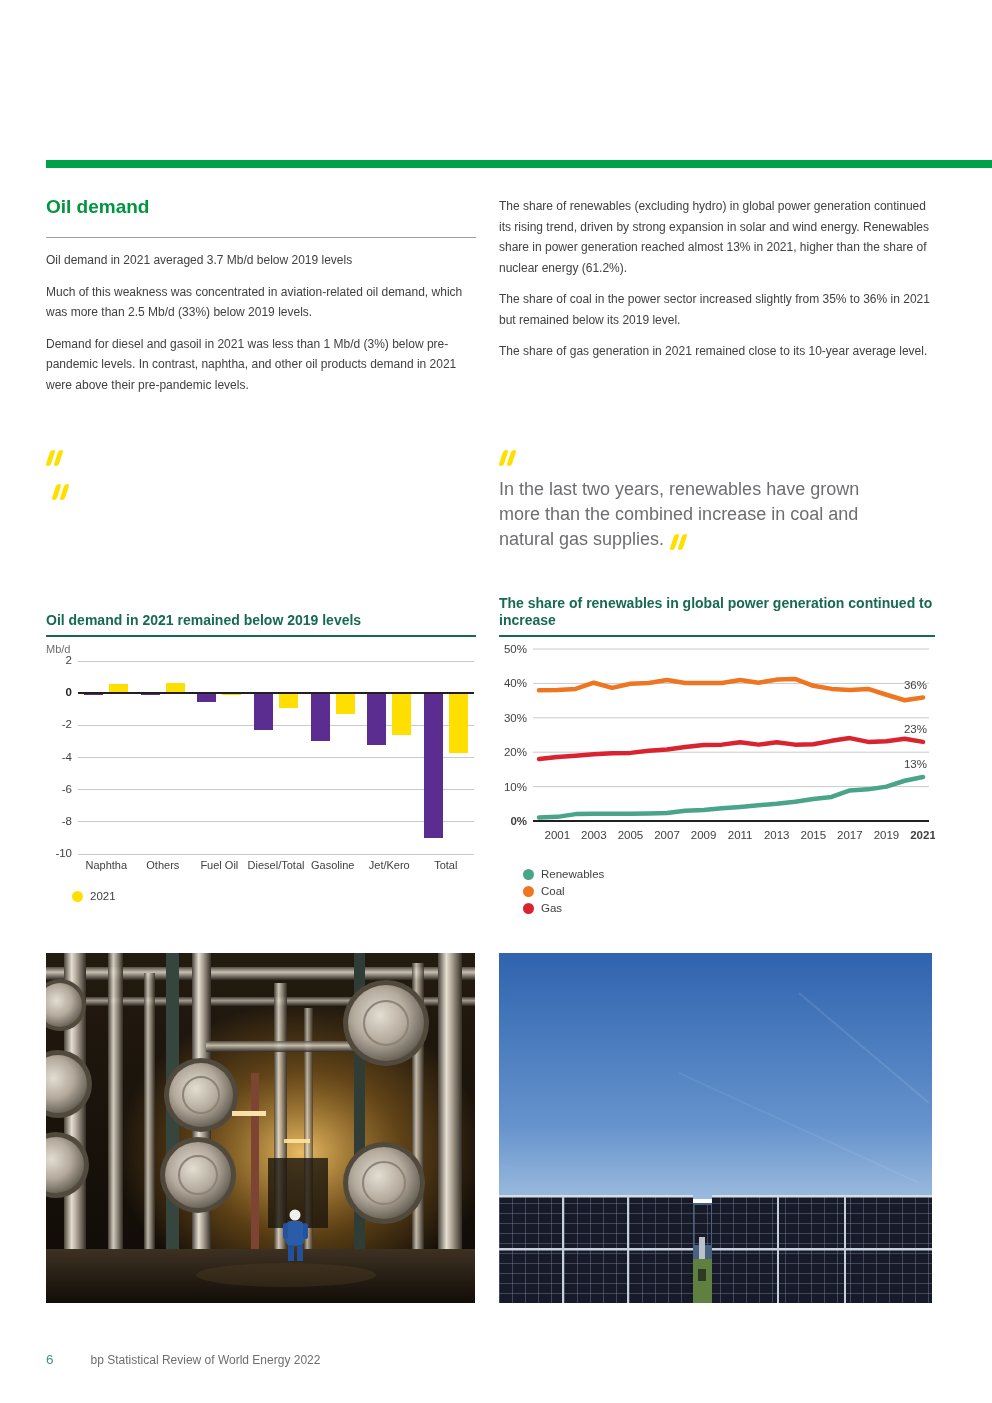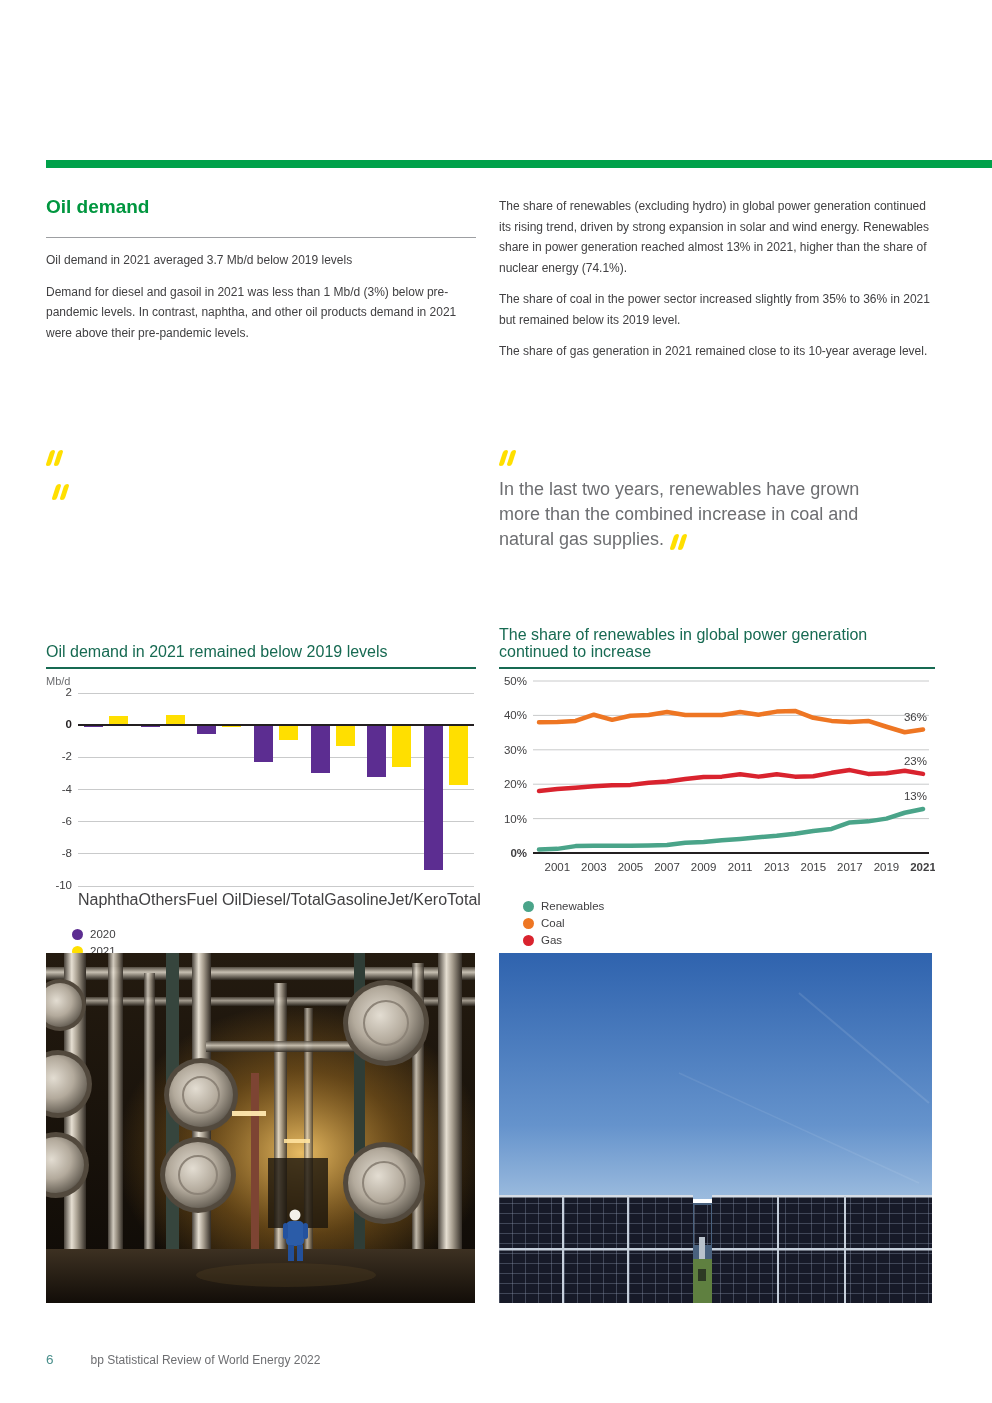--- a/index.html
+++ b/index.html
@@ -25,36 +25,36 @@
   #right-quote{left:499px;}
   .qmarks{display:inline-block;white-space:nowrap;}
   .qmarks i{display:inline-block;width:5px;height:16px;background:var(--yellow);border-radius:2.5px;transform:skewX(-18deg);margin-right:3px;}
   .qmarks.open{display:block;margin-bottom:7px;margin-left:2px;}
   .qmarks.close{transform:translateY(5px);margin-left:8px;}
   .qtext{font-size:18px;line-height:25px;color:var(--gray);max-width:392px;}
 
   .chart{position:absolute;top:588px;}
   #left-chart{left:46px;width:430px;}
   #right-chart{left:499px;width:436px;}
-  .chart-title{min-height:40px;display:flex;align-items:flex-end;font-size:16px;line-height:16.5px;font-weight:normal;color:var(--darkgreen);margin-top:32px;}
+  .chart-title{min-height:40px;display:flex;align-items:flex-end;font-size:14px;line-height:16.5px;font-weight:bold;color:var(--darkgreen);}
   .chart-rule{height:2px;background:var(--darkgreen);margin-top:7px;}
   .unit{font-size:11px;color:var(--gray);margin:6px 0 2px 0;}
 
   .bar-wrap{position:relative;height:193px;margin-top:6px;}
   #bar-plot{position:absolute;left:32px;right:2px;top:0;bottom:0;}
   #bar-ylabels{position:absolute;left:0;width:26px;top:0;bottom:0;}
   .gridline{position:absolute;left:0;right:0;height:1px;background:var(--grid);}
   .gridline.zero{height:2px;background:var(--ink);z-index:3;}
   .ytick{position:absolute;right:0;font-size:11.5px;color:var(--body);text-align:right;width:26px;}
   .ytick.bold{font-weight:bold;color:var(--ink);}
   #bar-groups{position:absolute;left:0;right:0;top:0;bottom:0;display:flex;}
   .bar-group{position:relative;flex:1;}
   .bar{position:absolute;width:19px;z-index:2;}
   .cat-row{display:flex;margin:5px 0 0 32px;padding-right:2px;}
-  .cat{flex:1;text-align:center;font-size:16px;color:var(--body);white-space:nowrap;}
+  .cat{flex:1;text-align:center;font-size:11px;color:var(--body);white-space:nowrap;}
   .legend{margin-top:14px;margin-left:26px;}
   .legend-row{display:flex;align-items:flex-end;height:17px;}
   .legend-dot{width:11px;height:11px;border-radius:50%;margin-right:7px;flex:none;}
   .legend-label{font-size:11.5px;color:var(--body);}
   #line-legend{margin-top:10px;margin-left:24px;}
 
   .photo{position:absolute;top:953px;height:350px;}
   #left-photo{left:46px;width:429px;}
   #right-photo{left:499px;width:433px;}
   .photo svg{display:block;width:100%;height:100%;}
@@ -66,25 +66,26 @@
 </head>
 <body>
 
 <div class="page">
 
   <div class="top-bar"></div>
 
   <section class="text-col" id="left-text">
     <h2 class="sec-h">Oil demand</h2>
     <p>Oil demand in 2021 averaged 3.7 Mb/d below 2019 levels</p>
+    <p>Much of this weakness was concentrated in aviation-related oil demand, which was more than 2.5 Mb/d (33%) below 2019 levels.</p>
     <p>Demand for diesel and gasoil in 2021 was less than 1 Mb/d (3%) below pre-pandemic levels. In contrast, naphtha, and other oil products demand in 2021 were above their pre-pandemic levels.</p>
   </section>
 
   <section class="text-col" id="right-text">
-    <p>The share of renewables (excluding hydro) in global power generation continued its rising trend, driven by strong expansion in solar and wind energy. Renewables share in power generation reached almost 13% in 2021, higher than the share of nuclear energy (74.1%).</p>
+    <p>The share of renewables (excluding hydro) in global power generation continued its rising trend, driven by strong expansion in solar and wind energy. Renewables share in power generation reached almost 13% in 2021, higher than the share of nuclear energy (61.2%).</p>
     <p>The share of coal in the power sector increased slightly from 35% to 36% in 2021 but remained below its 2019 level.</p>
     <p>The share of gas generation in 2021 remained close to its 10-year average level.</p>
   </section>
 
   <div class="quote" id="left-quote">
     <span class="qmarks open"><i></i><i></i></span>
     <p class="qtext"><span class="qmarks close"><i></i><i></i></span></p>
   </div>
 
   <div class="quote" id="right-quote">
@@ -149,24 +150,20 @@
     <div class="cat-row" id="bar-cats">
         <div class="cat">Naphtha</div>
         <div class="cat">Others</div>
         <div class="cat">Fuel Oil</div>
         <div class="cat">Diesel/Total</div>
         <div class="cat">Gasoline</div>
         <div class="cat">Jet/Kero</div>
         <div class="cat">Total</div>
       </div>
     <div class="legend" id="bar-legend">
-        <div class="legend-row">
-          <span class="legend-dot" style="background: rgb(92, 45, 145);"></span>
-          <span class="legend-label">2020</span>
-        </div>
         <div class="legend-row">
           <span class="legend-dot" style="background: rgb(255, 223, 0);"></span>
           <span class="legend-label">2021</span>
         </div>
       </div>
   </div>
 
   <div class="chart" id="right-chart">
     <h3 class="chart-title">The share of renewables in global power generation continued to increase</h3>
     <div class="chart-rule"></div>

